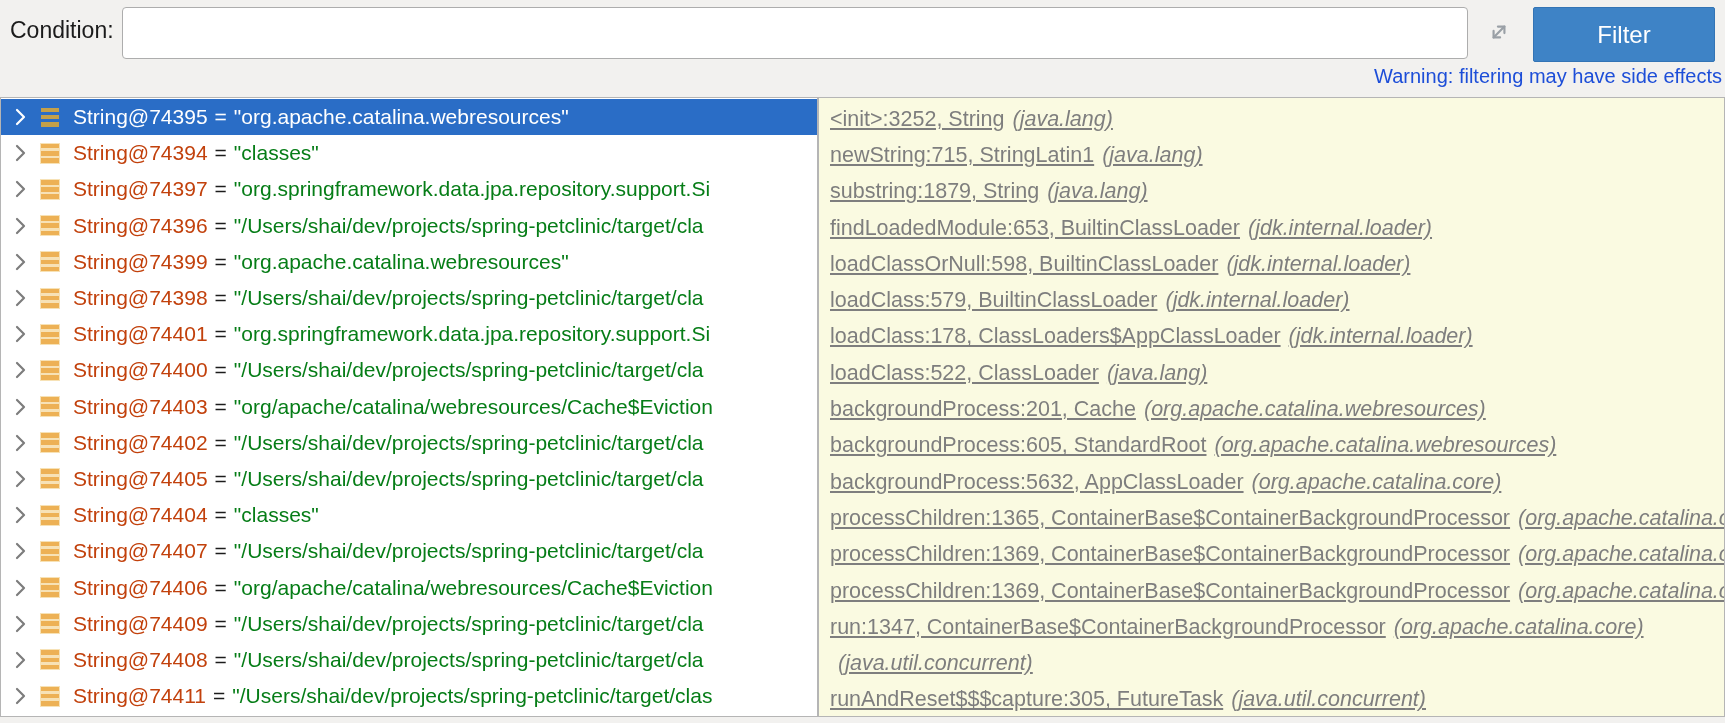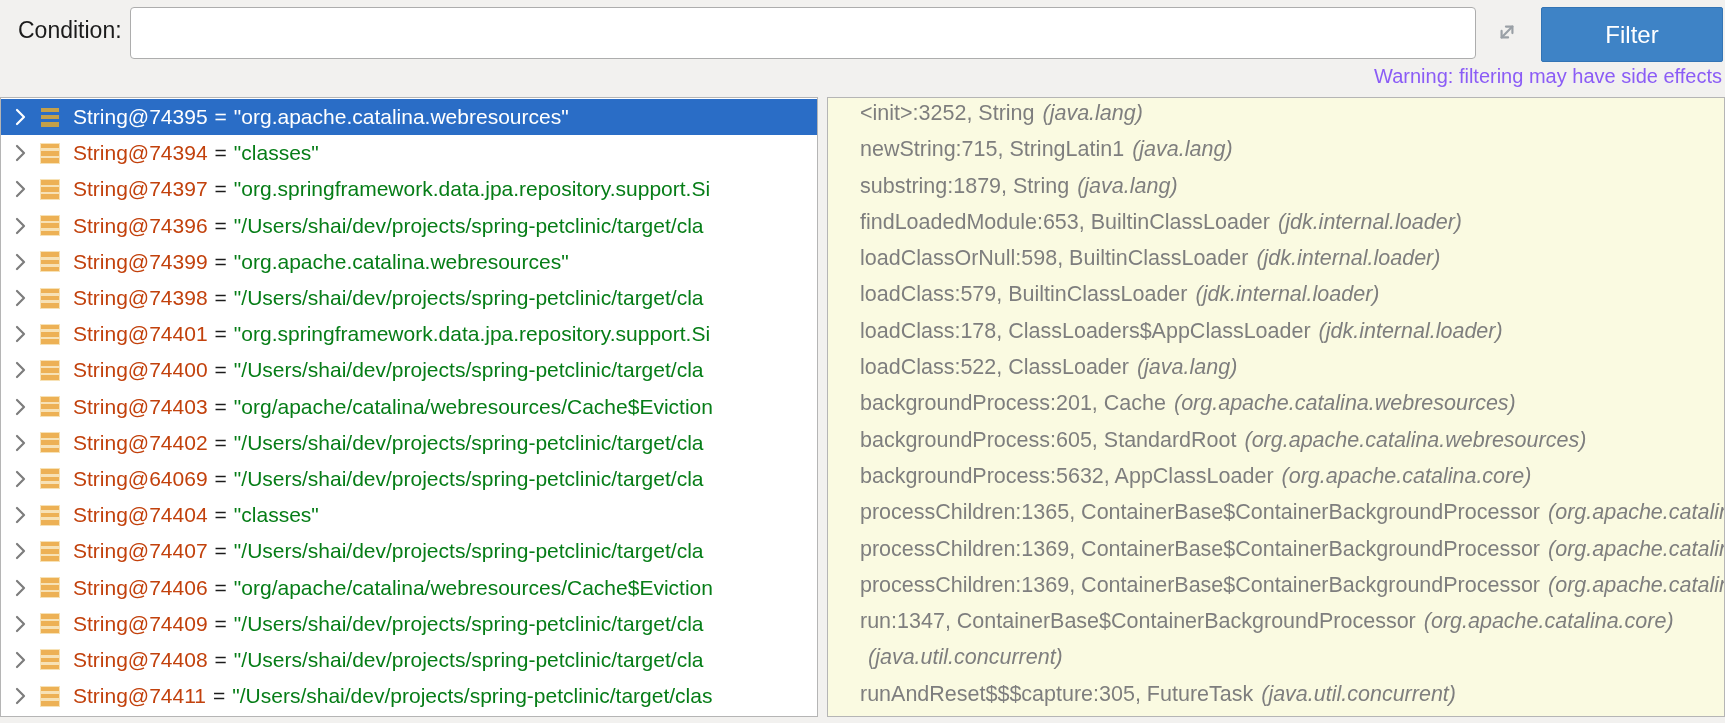--- a/index.html
+++ b/index.html
@@ -1,34 +1,34 @@
 <!DOCTYPE html>
 <html><head>
 <meta charset="utf-8">
 <style>
   * { margin:0; padding:0; box-sizing:border-box; }
   html,body { width:1725px; height:723px; overflow:hidden;
     font-family:"Liberation Sans","DejaVu Sans",sans-serif;
     background:#F2F1EF; }
 
   
-  .topbar { position:relative; height:97px; background:#F2F1EF;margin-left:8px; }
+  .topbar { position:relative; height:97px; background:#F2F1EF; }
   .cond-label { position:absolute; left:10px; top:17px; font-size:23px; color:#1b1b1b; }
   .cond-input { position:absolute; left:122px; top:7px; width:1346px; height:52px;
     border:1px solid #ADADAD; border-radius:4px; background:#fff;
     font-size:20px; padding:0 12px; outline:none; }
   .expand-btn { position:absolute; left:1482px; top:16px; width:34px; height:34px;
     background:transparent; border:none; cursor:pointer; }
   .filter-btn { position:absolute; left:1533px; top:7px; width:182px; height:55px;
     background:#3E83C6; border:1px solid #3374B5; border-radius:2px;
     color:#fff; font-size:24px; cursor:pointer; }
-  .warning { position:absolute; right:3px; top:65px; font-size:20px; color:#8b5cf6; }
+  .warning { position:absolute; right:3px; top:65px; font-size:20px; color:#1d4ed8; }
 
   
-  .panels { display:flex; gap:9px; height:620px; }
+  .panels { display:flex; height:620px; }
   .left-panel { flex:0 0 818px; background:#fff; border:1px solid #B5B5B5;
     overflow:hidden; padding-top:1px; }
   .right-panel { flex:1; background:#FAFAE1; border:1px solid #B5B5B5;
     overflow:hidden; padding-top:3px; }
 
   
   .row { height:36.2px; display:flex; align-items:center; padding-left:12px;
     white-space:nowrap; overflow:hidden; font-size:21px; cursor:default; }
   .chev { flex:0 0 14px; margin-right:13px; }
   .chev polyline { stroke:#7d7d7d; stroke-width:2.2; fill:none;
@@ -40,22 +40,22 @@
   .iname { color:#c2410c; }
   .eq { color:#1c1c1c; margin:0 7px; }
   .ival { color:#067D17; }
   .row.selected { background:#2A6DC6; }
   .row.selected .iname, .row.selected .eq, .row.selected .ival { color:#fff; }
   .row.selected .chev polyline { stroke:#fff; }
   .row.selected .bars { background:transparent; }
   .row.selected .bars i { background:#C3A04A; }
 
   
-  .sline { height:36.3px; display:flex; padding-left:32px;
-    white-space:nowrap; overflow:hidden; font-size:21.5px; color:#7E7E7E; }
+  .sline { height:36.3px; display:flex; align-items:center; padding-left:11px;
+    white-space:nowrap; overflow:hidden; font-size:21.5px; color:#7E7E7E;text-decoration:underline; }
   .pkg { font-style:italic; margin-left:8px; }
 </style>
 </head>
 <body>
 
 <div class="topbar">
   <span class="cond-label">Condition:</span>
   <input class="cond-input" type="text" value="" style="">
   <button class="expand-btn">
     <svg width="26" height="26" viewBox="0 0 24 24">
@@ -216,21 +216,21 @@
 
       <div class="row">
         <svg class="chev" width="14" height="22" viewBox="0 0 14 22">
           <polyline points="4,4 11,11 4,18"></polyline>
         </svg>
         <span class="bars">
           <i></i>
           <i></i>
           <i></i>
         </span>
-        <span class="iname">String@64069</span>
+        <span class="iname">String@74405</span>
         <span class="eq">=</span>
         <span class="ival">"/Users/shai/dev/projects/spring-petclinic/target/cla</span>
       </div>
 
       <div class="row">
         <svg class="chev" width="14" height="22" viewBox="0 0 14 22">
           <polyline points="4,4 11,11 4,18"></polyline>
         </svg>
         <span class="bars">
           <i></i>

